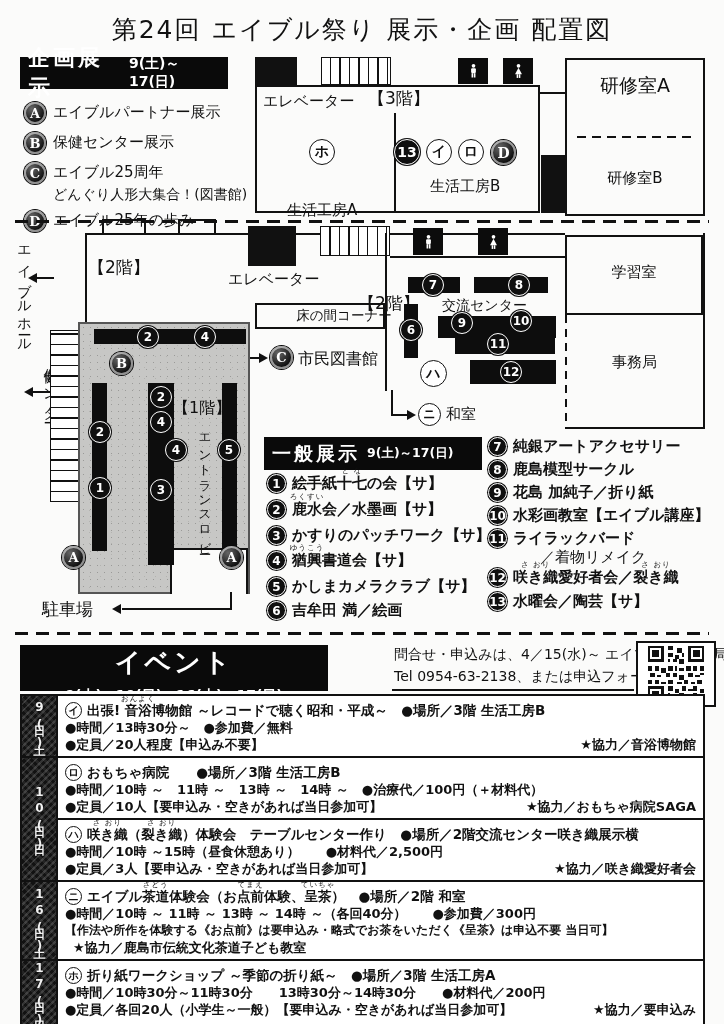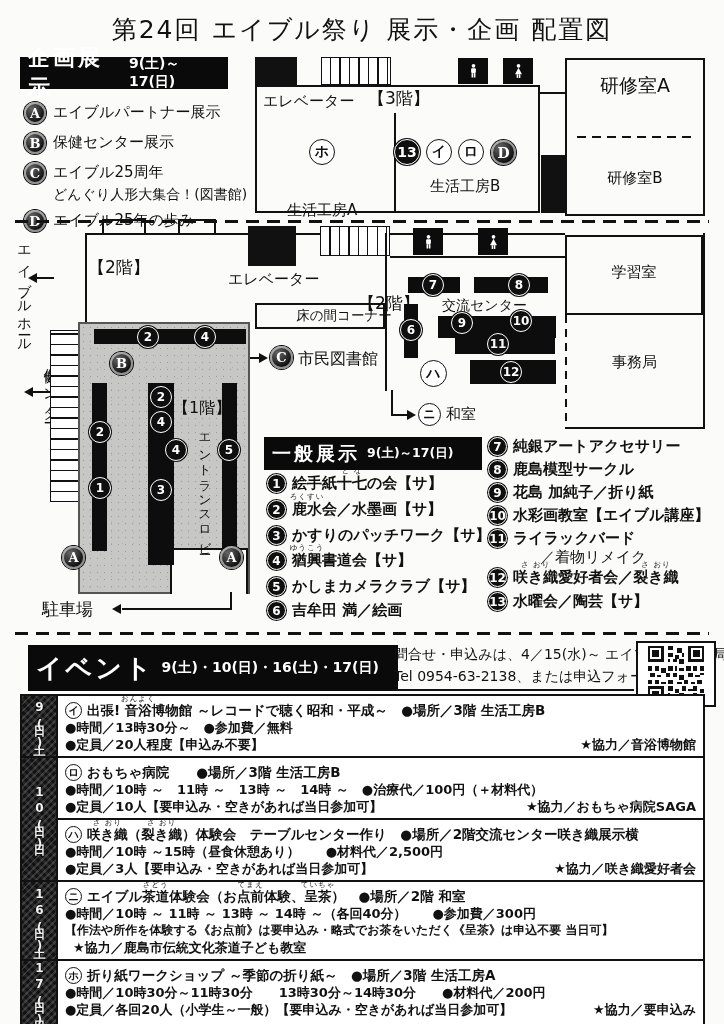--- a/index.html
+++ b/index.html
@@ -281,21 +281,21 @@
       <span class="nc">12</span>
       <span><span class="rb"><span class="rt">さ おり</span>咲き織</span>愛好者会／<span class="rb"><span class="rt">さ おり</span>裂き織</span></span>
     </div>
   <div class="gi" style="left:488px;top:592px;">
       <span class="nc">13</span>
       <span>水曜会／陶芸【サ】</span>
     </div>
 
   <div class="abs dashH" style="left:15px;top:632px;width:694px;"></div>
 
-  <div class="abs blackbox" style="left:28px;top:645px;width:370px;height:46px;">
+  <div class="abs blackbox" style="left:20px;top:645px;width:308px;height:46px;flex-direction:column;">
     <span class="hm" style="font-size:26px;">イベント</span>
     <span class="hd" style="font-size:14px;">9(土)・10(日)・16(土)・17(日)</span>
   </div>
   <div class="abs lbl b" style="left:394px;top:646px;font-size:14px;">問合せ・申込みは、4／15(水)～ エイブル2階事務局</div>
   <div class="abs lbl b" style="left:394px;top:668px;font-size:14px;">Tel 0954-63-2138、または申込フォームから▶</div>
   <div class="abs wall" style="left:392px;top:689px;width:242px;height:2px;"></div>
   <div class="abs" style="left:636px;top:641px;width:80px;height:66px;background:#fff;border:2px solid #111;box-sizing:border-box;display:flex;align-items:center;justify-content:center;">
     <svg width="56" height="56" viewBox="0 0 25 25" shape-rendering="crispEdges">
       <rect x="0" y="0" width="25" height="25" fill="#fff"></rect>
       <path fill="#111" d="M0 0h7v7h-7z M18 0h7v7h-7z M0 18h7v7h-7z"></path>

